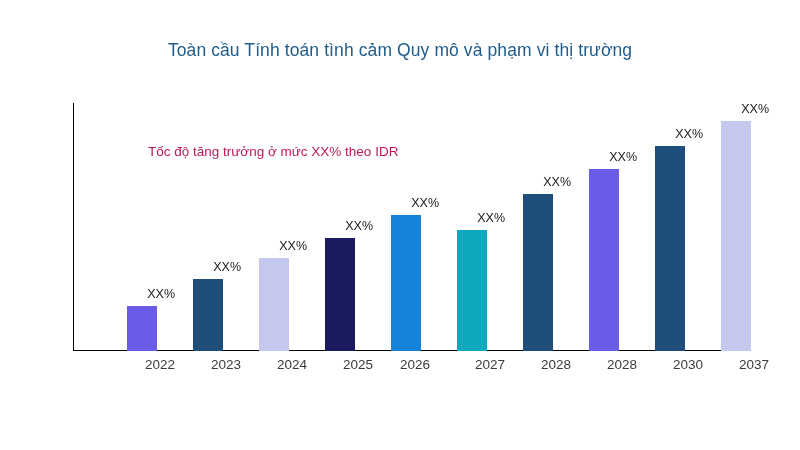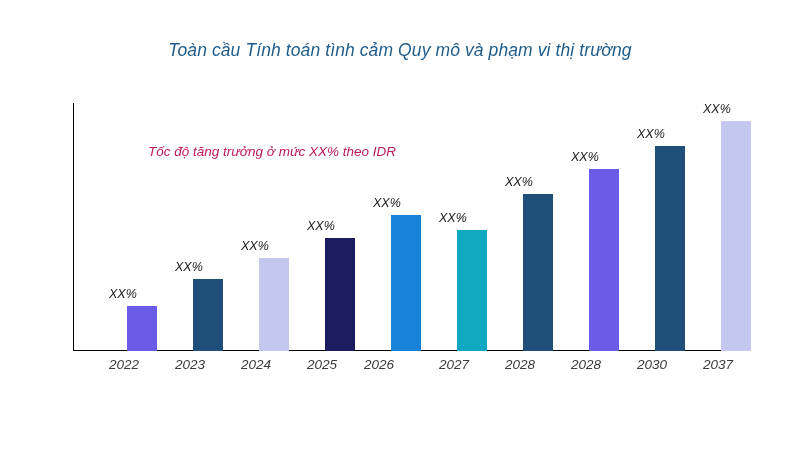--- a/index.html
+++ b/index.html
@@ -10,21 +10,20 @@
     width: 800px;
     height: 450px;
     background: #ffffff;
     font-family: "Liberation Sans", sans-serif;
     overflow: hidden;
   }
   #chart-root {
     position: relative;
     width: 784px;
     height: 450px;
-    font-style: italic;
   }
   #chart-title {
     position: absolute;
     left: 0;
     top: 40px;
     width: 800px;
     text-align: center;
     font-size: 17.5px;
     color: #1F5C8B;
     letter-spacing: 0.1px;
@@ -70,30 +69,30 @@
   .bar {
     position: absolute;
     bottom: 0;
     left: 18px;
     width: 30px;
   }
   .bar-value {
     position: absolute;
     left: 0;
     width: 66px;
-    text-align: left;
+    text-align: right;
     font-size: 12.5px;
     color: #1a1a1a;
     white-space: nowrap;
   }
   .x-tick-label {
     position: absolute;
     top: 357px;
     width: 66px;
-    text-align: left;
+    text-align: right;
     font-size: 13.5px;
     color: #3c3c3c;
   }
   #source-note {
     position: absolute;
     left: 0;
     top: 388px;
     width: 800px;
     text-align: center;
     font-size: 12.5px;

